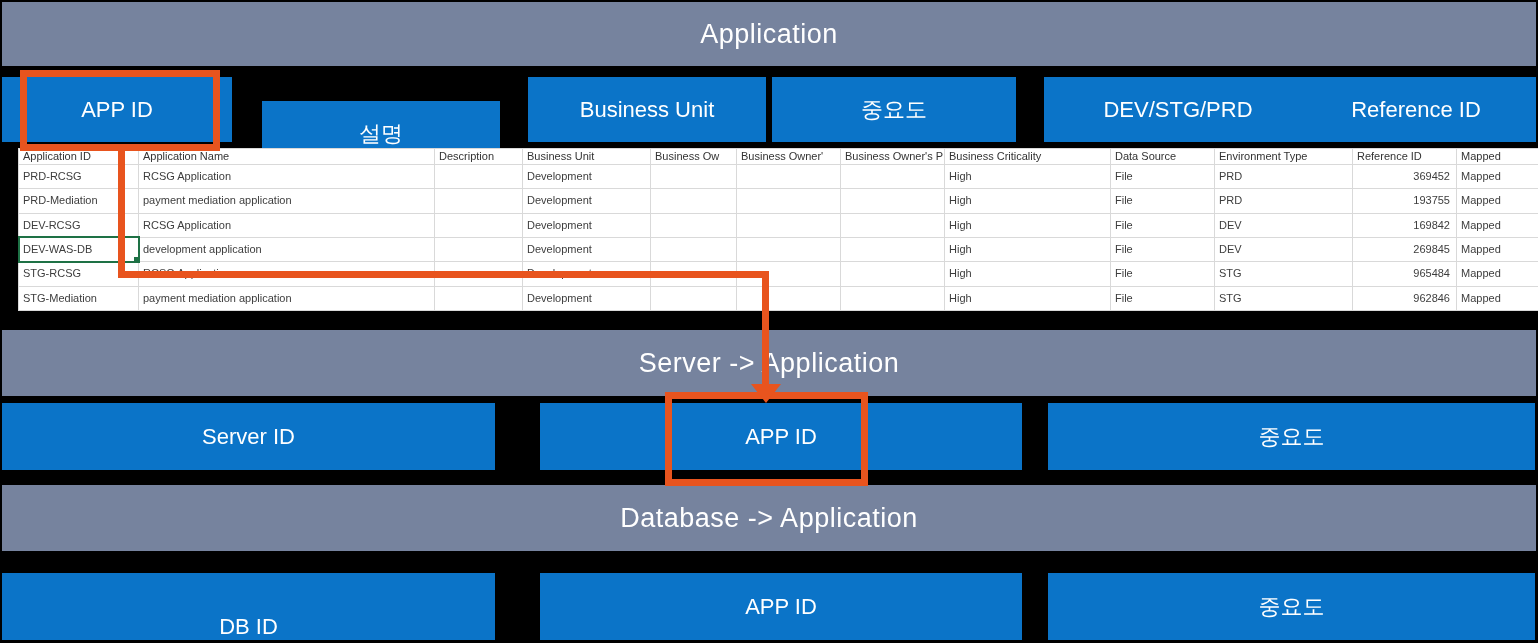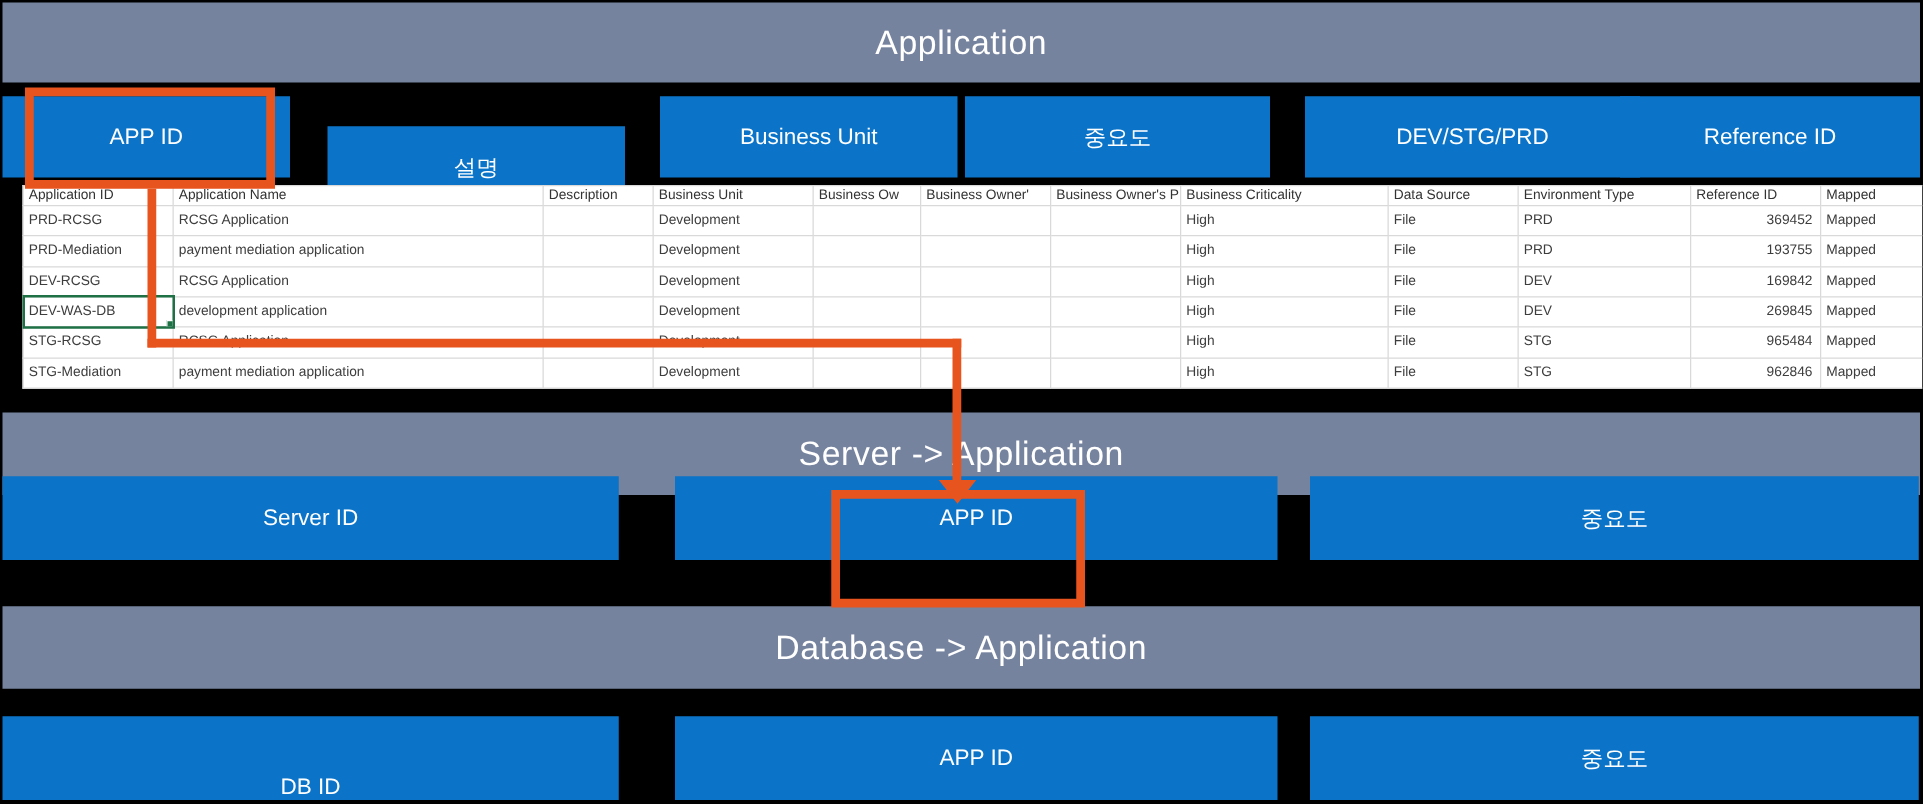--- a/index.html
+++ b/index.html
@@ -15,31 +15,31 @@
     letter-spacing:0.5px;
   }
   #bar-application { top:2px; height:64px; }
   #bar-server      { top:330px; }
   #bar-database    { top:485px; }
 
   
   .bluebox {
     position:absolute; background:#0B74C8; color:#fff;
     display:flex; align-items:center; justify-content:center;
-    font-size:18px;
+    font-size:22px;
   }
   .row-app .bluebox { top:77px; height:65px; }
   #fb-app-id        { left:2px;    width:230px; }
   #fb-desc          { left:262px;  width:238px;margin-top:24px; }
   #fb-bu            { left:528px;  width:238px; }
   #fb-crit          { left:772px;  width:244px; }
   #fb-env           { left:1044px; width:268px; }
   #fb-ref           { left:1296px; width:240px; }
 
-  .row-server .bluebox { top:381px; height:67px; }
+  .row-server .bluebox { top:403px; height:67px; }
   #fb-server-id      { left:2px;    width:493px; }
   #fb-server-app-id  { left:540px;  width:482px; }
   #fb-server-crit    { left:1048px; width:487px; }
 
   .row-db .bluebox { top:573px; height:67px; }
   #fb-db-id      { left:2px;    width:493px;align-items:flex-end; }
   #fb-db-app-id  { left:540px;  width:482px; }
   #fb-db-crit    { left:1048px; width:487px; }
 
   

